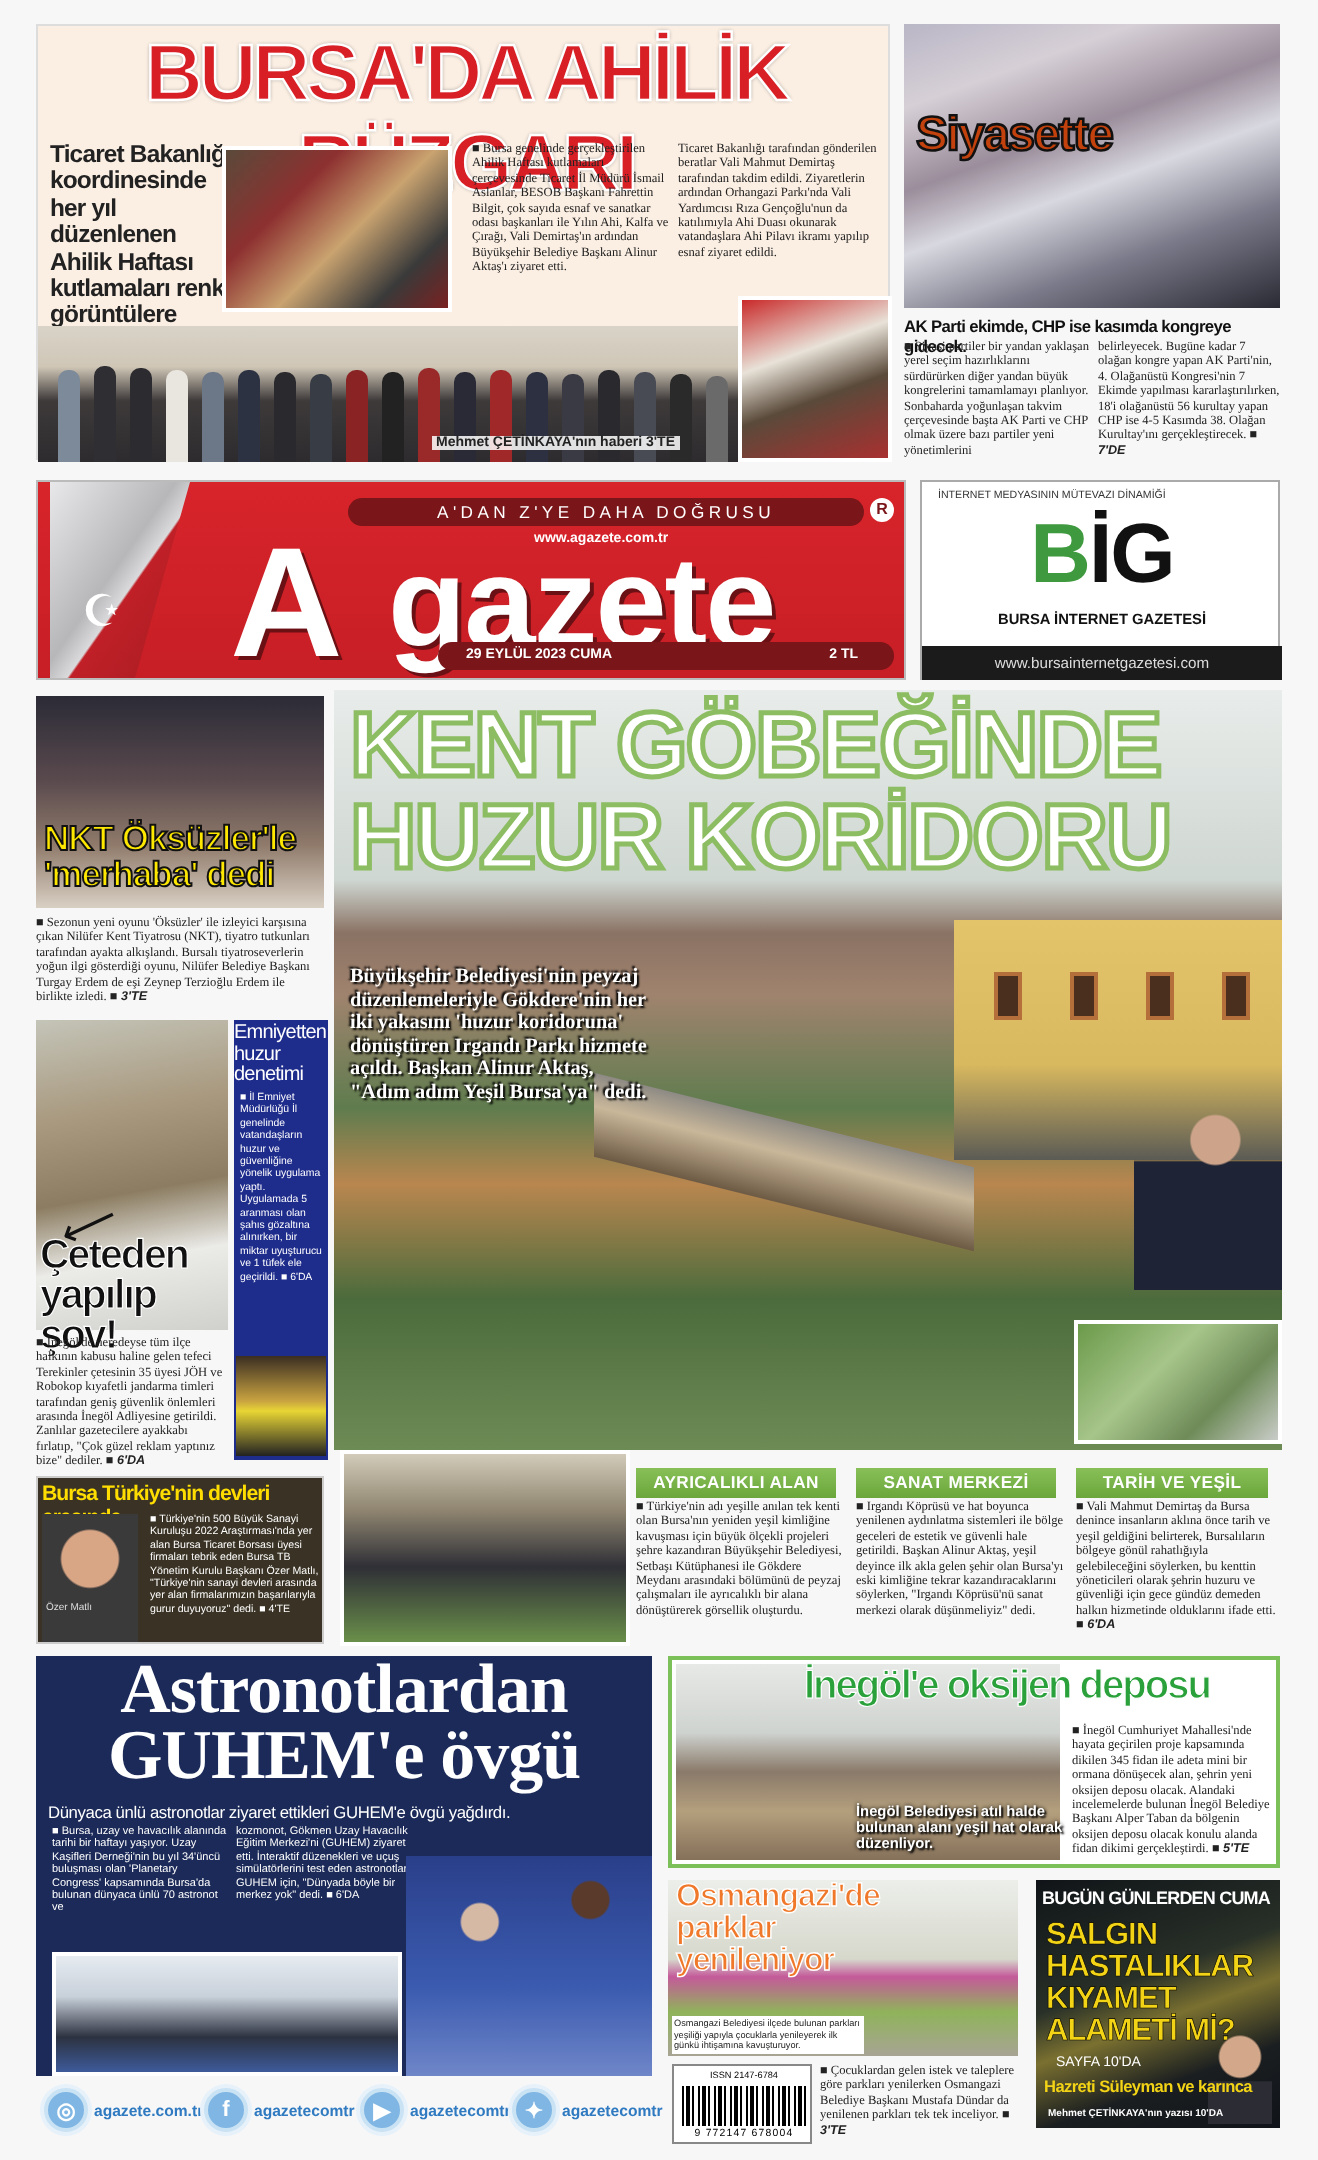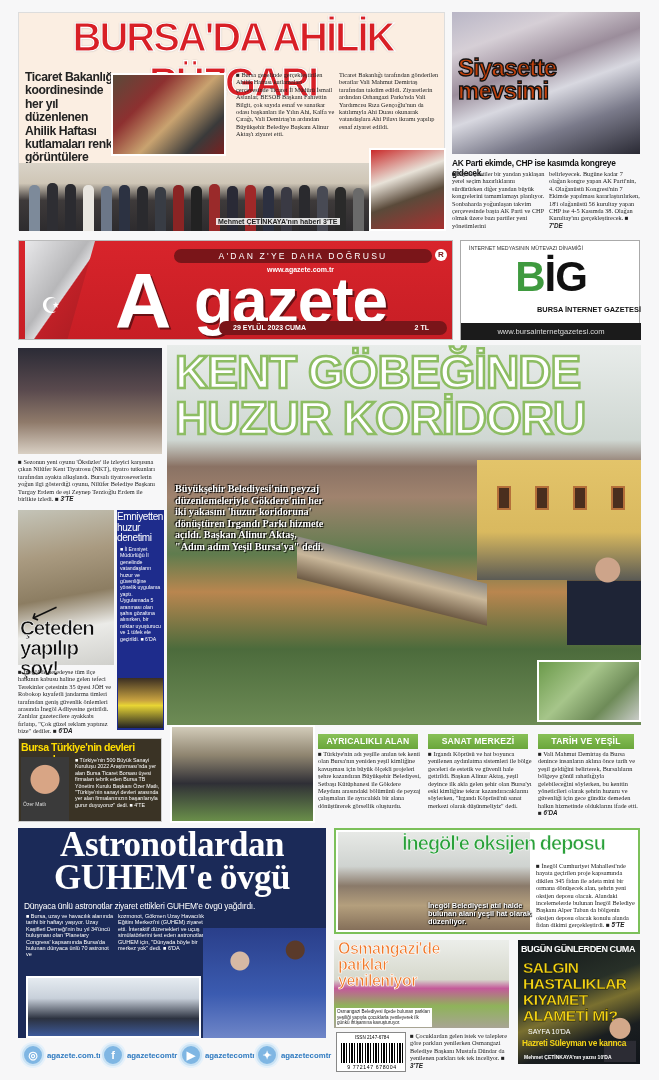--- a/index.html
+++ b/index.html
@@ -38,21 +38,21 @@
 #logo-rest{left:175px;top:28px;font-size:64px;font-weight:bold;color:#fff;line-height:64px;letter-spacing:-1px;text-shadow:2px 2px 0 #6b1014}
 #date-bar{left:200px;top:80px;width:228px;height:14px;background:#7a1519;border-radius:7px;color:#fff;font-size:7px;font-weight:bold;line-height:14px}
 #date-bar .d{position:absolute;left:14px}
 #date-bar .p{position:absolute;right:18px}
 
 #big{left:460px;top:240px;width:180px;height:100px;background:#fff;border:1px solid #aaa}
 #big-tag{left:8px;top:4px;font-size:5.3px;color:#333}
 #big-logo{left:0;top:12px;width:180px;text-align:center;font-size:42px;font-weight:bold;letter-spacing:-1px;line-height:48px}
 #big-logo .b{color:#3f9a3f}
 #big-logo .ig{color:#111}
-#big-name{left:0;top:64px;width:180px;text-align:right;font-size:7.4px;font-weight:bold;color:#111}
+#big-name{left:0;top:64px;width:180px;text-align:center;font-size:7.4px;font-weight:bold;color:#111}
 #big-url{left:0;top:82px;width:180px;height:17px;background:#1b1b1b;color:#ddd;font-size:7.6px;line-height:17px;text-align:center}
 
 #nkt{left:18px;top:348px;width:144px;height:160px}
 #nkt-photo{left:0;top:0;width:144px;height:106px;background:linear-gradient(180deg,#2b2b36 0%,#5a4a4e 40%,#8f7a6a 70%,#d9d0c4 100%)}
 #nkt-title{left:4px;top:62px;width:140px;font-weight:bold;font-size:17.5px;line-height:18px;color:#ffe800;-webkit-text-stroke:1px #111;letter-spacing:-0.5px}
 #nkt-body{left:0;top:110px;width:144px}
 #cete{left:18px;top:510px;width:96px;height:220px}
 #cete-photo{left:0;top:0;width:96px;height:155px;background:linear-gradient(170deg,#c4c4b8 0%,#a99a80 30%,#8c7d62 55%,#ebebe8 75%,#d0d0cc 100%)}
 #cete-title{left:2px;top:108px;width:94px;font-weight:bold;font-size:20.5px;line-height:20px;color:#111;-webkit-text-stroke:.6px #fff;letter-spacing:-1px}
 #cete-arrow{left:12px;top:90px;font-size:20px;color:#111;transform:rotate(-25deg)}
@@ -148,21 +148,20 @@
       <div class="person" style="left:334px;height:43px;background:#6a6a6a"></div>
     </div>
     <div id="photo-frame" class="photo"></div>
     <div id="credit1" class="abs">Mehmet ÇETİNKAYA'nın haberi 3'TE</div>
   </div>
 
   <div id="pol" class="abs">
     <div id="pol-photo" class="photo"></div>
     <div id="pol-title" class="abs">
       <div>Siyasette</div>
-      <div>mevsimi</div>
     </div>
     <div id="pol-sub" class="abs">AK Parti ekimde, CHP ise kasımda kongreye gidecek.</div>
     <div id="pol-body1" class="abs body-txt sq">Siyasi partiler bir yandan yaklaşan yerel seçim hazırlıklarını sürdürürken diğer yandan büyük kongrelerini tamamlamayı planlıyor. Sonbaharda yoğunlaşan takvim çerçevesinde başta AK Parti ve CHP olmak üzere bazı partiler yeni yönetimlerini</div>
     <div id="pol-body2" class="abs body-txt"><span>belirleyecek. Bugüne kadar 7 olağan kongre yapan AK Parti'nin, 4. Olağanüstü Kongresi'nin 7 Ekimde yapılması kararlaştırılırken, 18'i olağanüstü 56 kurultay yapan CHP ise 4-5 Kasımda 38. Olağan Kurultay'ını gerçekleştirecek.</span> <span class="ref sq">7'DE</span></div>
   </div>
 
   <div id="mast" class="abs">
     <div id="flag-curl" class="abs"></div>
     <div id="flag-star" class="abs">☪</div>
     <div id="slogan-bar" class="abs">A'DAN Z'YE DAHA DOĞRUSU</div>
@@ -178,20 +177,21 @@
 
   <div id="big" class="abs">
     <div id="big-tag" class="abs">İNTERNET MEDYASININ MÜTEVAZI DİNAMİĞİ</div>
     <div id="big-logo" class="abs"><span class="b">B</span><span class="ig">İG</span></div>
     <div id="big-name" class="abs">BURSA İNTERNET GAZETESİ</div>
     <div id="big-url" class="abs">www.bursainternetgazetesi.com</div>
   </div>
 
   <div id="nkt" class="abs">
     <div id="nkt-photo" class="photo"></div>
+    <div id="nkt-title" class="abs">NKT Öksüzler'le 'merhaba' dedi</div>
     <div id="nkt-body" class="abs body-txt sq"><span>Sezonun yeni oyunu 'Öksüzler' ile izleyici karşısına çıkan Nilüfer Kent Tiyatrosu (NKT), tiyatro tutkunları tarafından ayakta alkışlandı. Bursalı tiyatroseverlerin yoğun ilgi gösterdiği oyunu, Nilüfer Belediye Başkanı Turgay Erdem de eşi Zeynep Terzioğlu Erdem ile birlikte izledi.</span> <span class="ref sq">3'TE</span></div>
   </div>
 
   <div id="cete" class="abs">
     <div id="cete-photo" class="photo"></div>
     <div id="cete-arrow" class="abs">⟵</div>
     <div id="cete-title" class="abs">Çeteden yapılıp şov!</div>
     <div id="cete-body" class="abs body-txt sq"><span>İnegöl'de neredeyse tüm ilçe halkının kabusu haline gelen tefeci Terekinler çetesinin 35 üyesi JÖH ve Robokop kıyafetli jandarma timleri tarafından geniş güvenlik önlemleri arasında İnegöl Adliyesine getirildi. Zanlılar gazetecilere ayakkabı fırlatıp, "Çok güzel reklam yaptınız bize" dediler.</span> <span class="ref sq">6'DA</span></div>
   </div>
 

